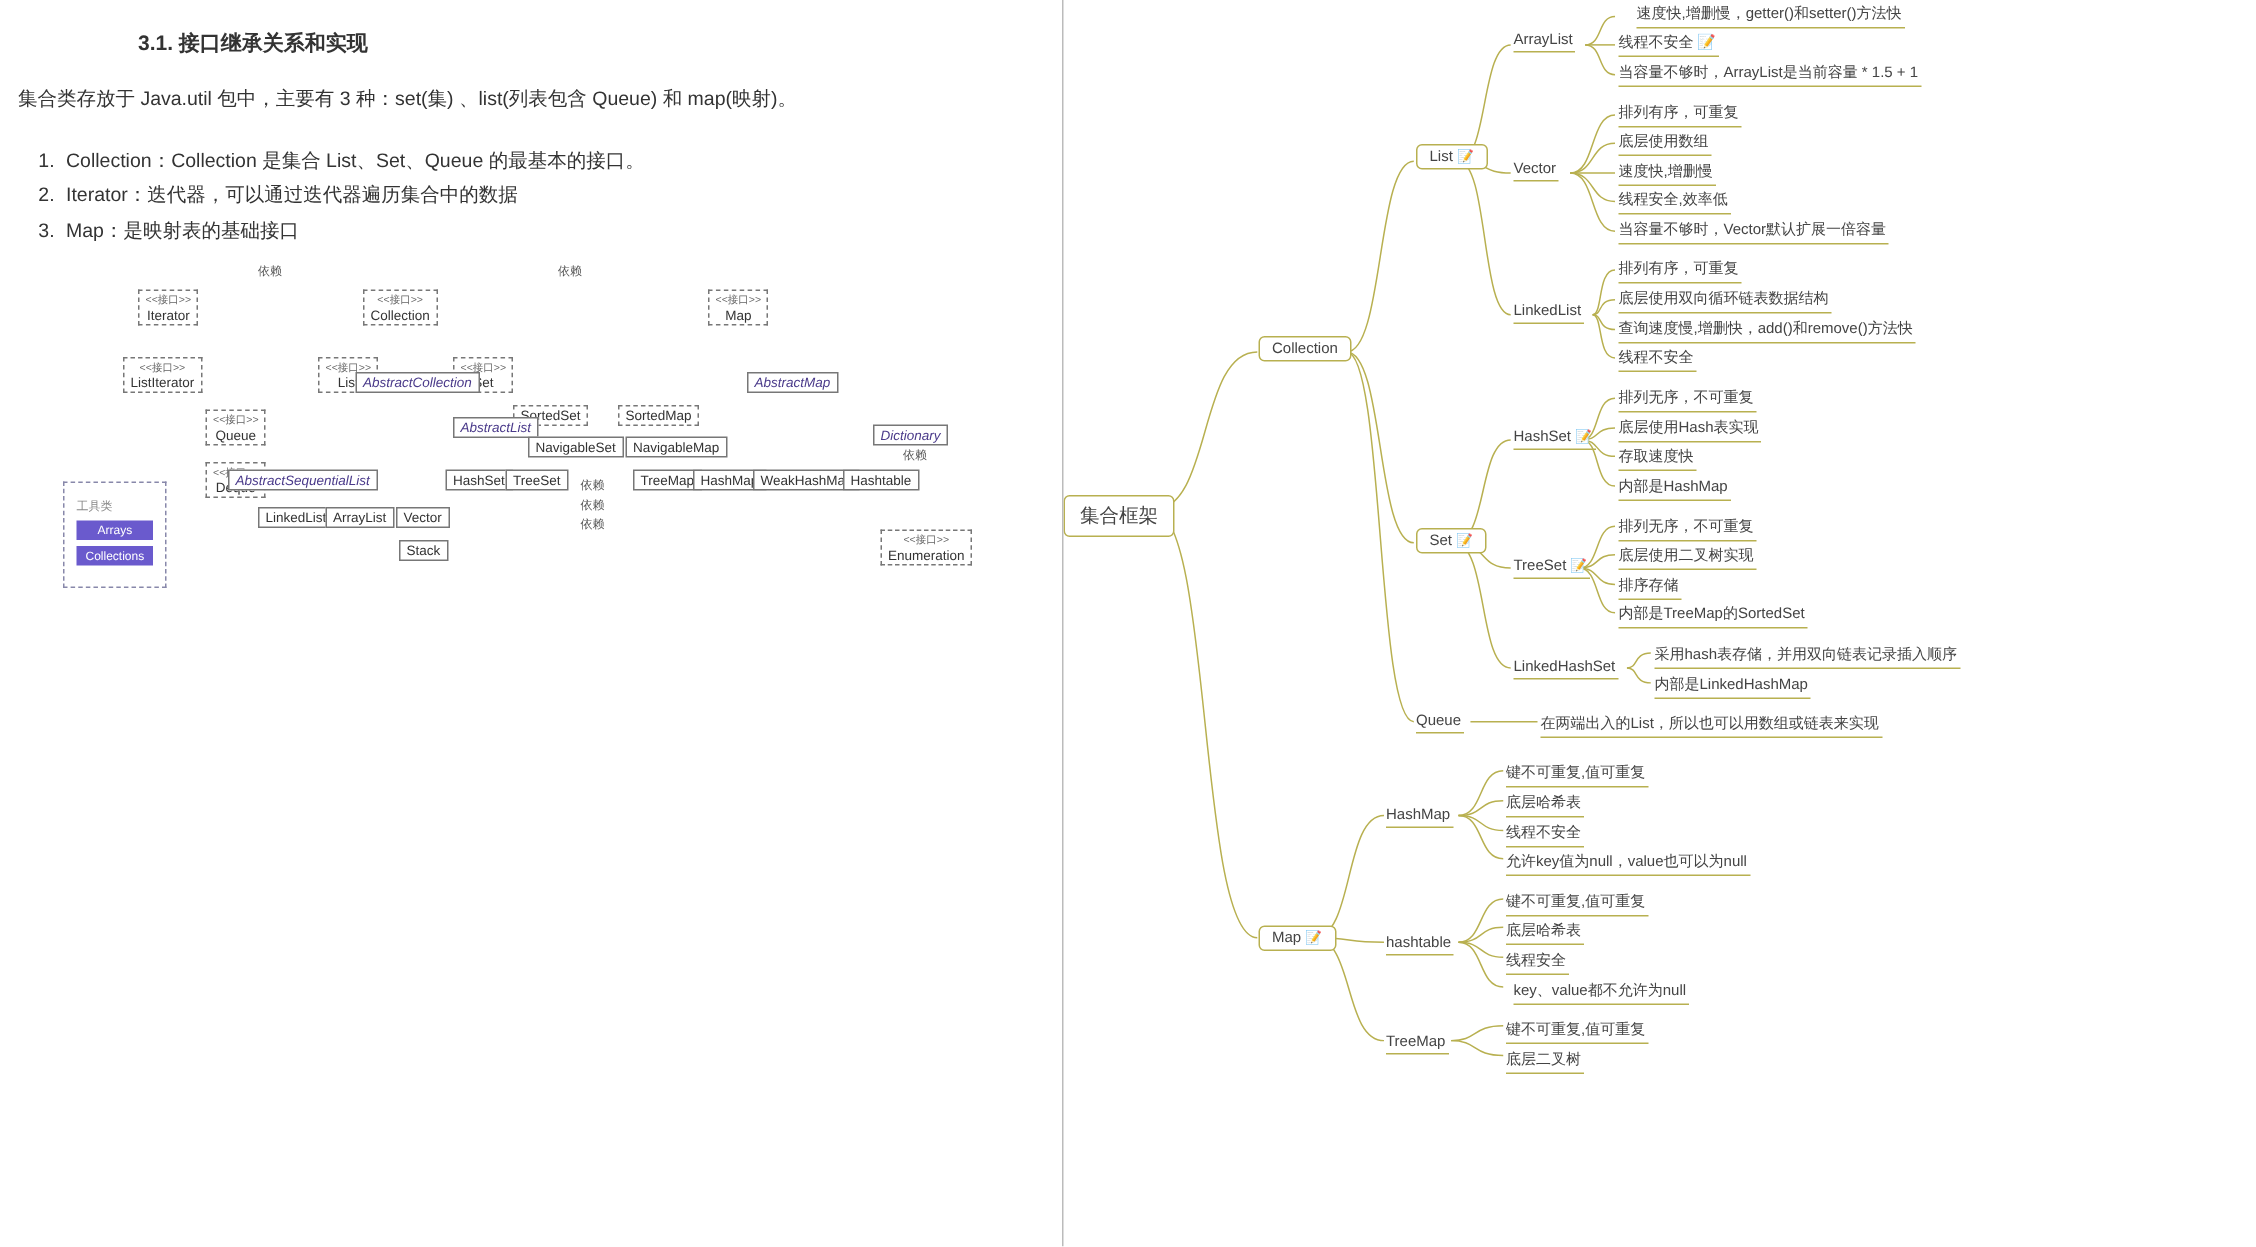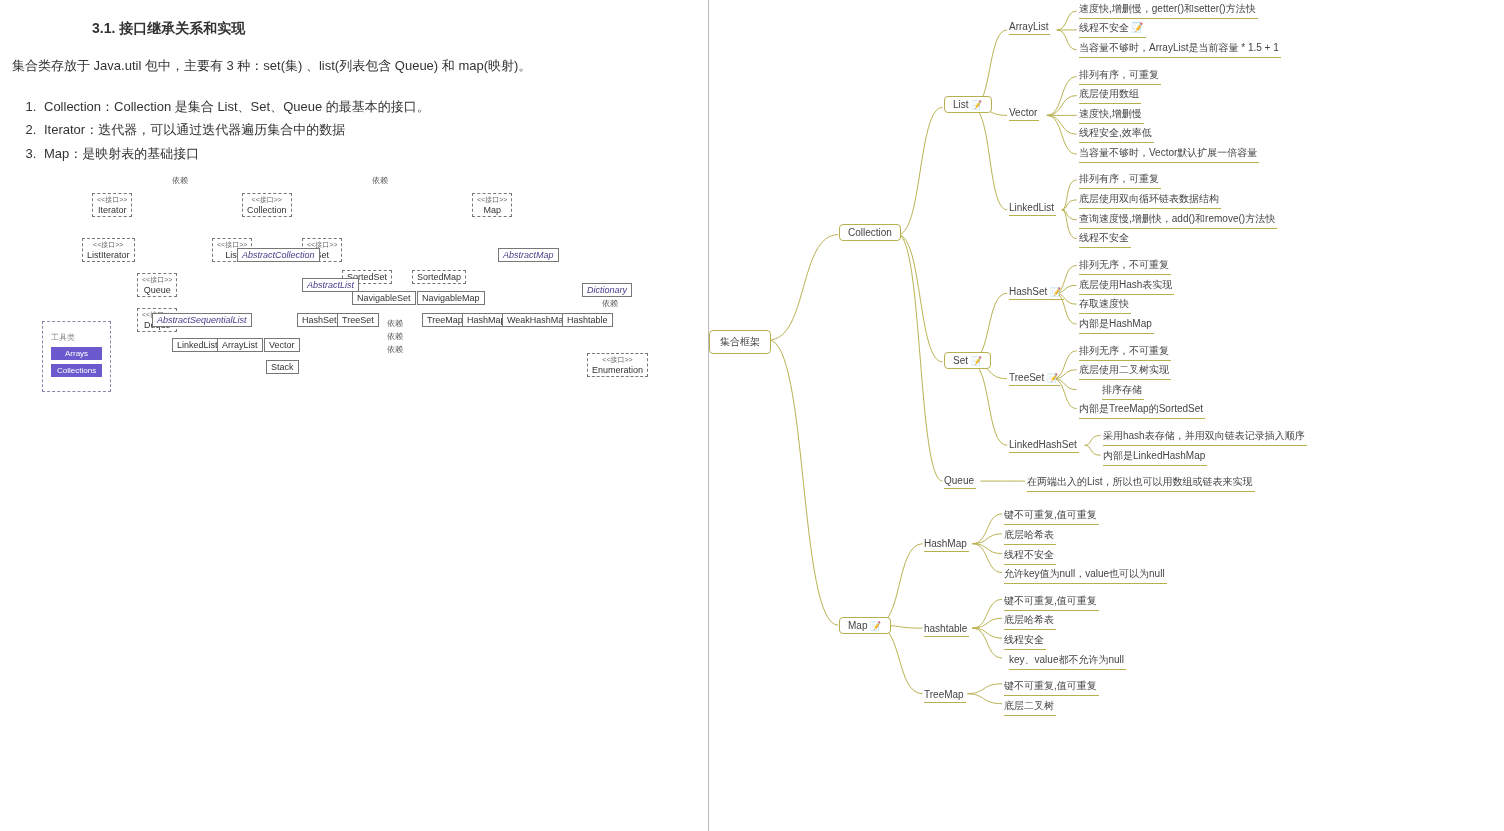--- a/index.html
+++ b/index.html
@@ -22,21 +22,21 @@
   .uml-iface{ }
   .uml-iface::before { content:"<<接口>>"; display:block; font-size:7px; color:#666; }
   .uml-dashed { border-style:dashed;margin-top:20px; }
   .uml-util { position:absolute; border:1px dashed #88a; padding:10px 8px; font-size:8px; color:#888; }
   .uml-btn  { display:block; background:#6a5acd; color:#fff; margin:4px 0; padding:2px 6px; font-size:8px; text-align:center; }
   .uml-tooltip { position:absolute; background:#feffe0; border:1px solid #bba; padding:4px 6px; font-size:10px; color:#333; box-shadow:1px 1px 3px rgba(0,0,0,.15); }
 
   
   .mm { position:absolute; top:0; left:0; width:100%; height:100%; font-size:10px; color:#444; }
   .mm .node { position:absolute; border:1px solid #b8b050; border-radius:4px; background:#fff; padding:2px 8px; white-space:nowrap; }
-  .mm .root { font-size:10px; padding:4px 10px; }
+  .mm .root { font-size:13px; padding:4px 10px; }
   .mm .leaf { position:absolute; border-bottom:1px solid #b8b050; padding:1px 2px 2px 0; white-space:nowrap; }
   .mm .note-ico { color:#b8b050; font-size:9px; margin-left:3px; }
   svg.mm-lines { position:absolute; top:0; left:0; width:100%; height:100%; pointer-events:none; }
   svg.mm-lines path { fill:none; stroke:#b8b050; stroke-width:1; }
 </style>
 </head>
 <body>
 
 <div class="page page-left">
   <h3 class="sec-title">3.1. 接口继承关系和实现</h3>
@@ -169,21 +169,21 @@
         <path d="M260 695 C278 695 274 705 295 705"></path>
     </svg>
 
     <div class="node root" style="left:0; top:330px;">集合框架</div>
 
     <div class="node" style="left:130px; top:224px;">Collection</div>
 
     <div class="node" style="left:235px; top:96px;">
       <span>List</span><span class="note-ico">📝</span></div>
     <div class="leaf" style="left:300px; top:20px;">ArrayList</div>
-    <div class="leaf" style="left:370px; top:1px;">速度快,增删慢，getter()和setter()方法快</div>
+    <div class="leaf" style="left:382px; top:1px;">速度快,增删慢，getter()和setter()方法快</div>
     <div class="leaf" style="left:370px; top:20px;">线程不安全 📝</div>
     <div class="leaf" style="left:370px; top:40px;">当容量不够时，ArrayList是当前容量 * 1.5 + 1</div>
 
     <div class="leaf" style="left:300px; top:106px;">Vector</div>
     <div class="leaf" style="left:370px; top:67px;">排列有序，可重复</div>
     <div class="leaf" style="left:370px; top:86px;">底层使用数组</div>
     <div class="leaf" style="left:370px; top:106px;">速度快,增删慢</div>
     <div class="leaf" style="left:370px; top:125px;">线程安全,效率低</div>
     <div class="leaf" style="left:370px; top:145px;">当容量不够时，Vector默认扩展一倍容量</div>
 
@@ -199,21 +199,21 @@
       <span>HashSet</span><span class="note-ico">📝</span></div>
     <div class="leaf" style="left:370px; top:257px;">排列无序，不可重复</div>
     <div class="leaf" style="left:370px; top:277px;">底层使用Hash表实现</div>
     <div class="leaf" style="left:370px; top:296px;">存取速度快</div>
     <div class="leaf" style="left:370px; top:316px;">内部是HashMap</div>
 
     <div class="leaf" style="left:300px; top:371px;">
       <span>TreeSet</span><span class="note-ico">📝</span></div>
     <div class="leaf" style="left:370px; top:343px;">排列无序，不可重复</div>
     <div class="leaf" style="left:370px; top:362px;">底层使用二叉树实现</div>
-    <div class="leaf" style="left:370px; top:382px;margin-left:23px;">排序存储</div>
+    <div class="leaf" style="left:370px; top:382px;">排序存储</div>
     <div class="leaf" style="left:370px; top:401px;text-align:right;">内部是TreeMap的SortedSet</div>
 
     <div class="leaf" style="left:300px; top:438px;">LinkedHashSet</div>
     <div class="leaf" style="left:394px; top:428px;">采用hash表存储，并用双向链表记录插入顺序</div>
     <div class="leaf" style="left:394px; top:448px;">内部是LinkedHashMap</div>
 
     <div class="leaf" style="left:235px; top:474px;">Queue</div>
     <div class="leaf" style="left:318px; top:474px;">在两端出入的List，所以也可以用数组或链表来实现</div>
 
     <div class="node" style="left:130px; top:617px;">

